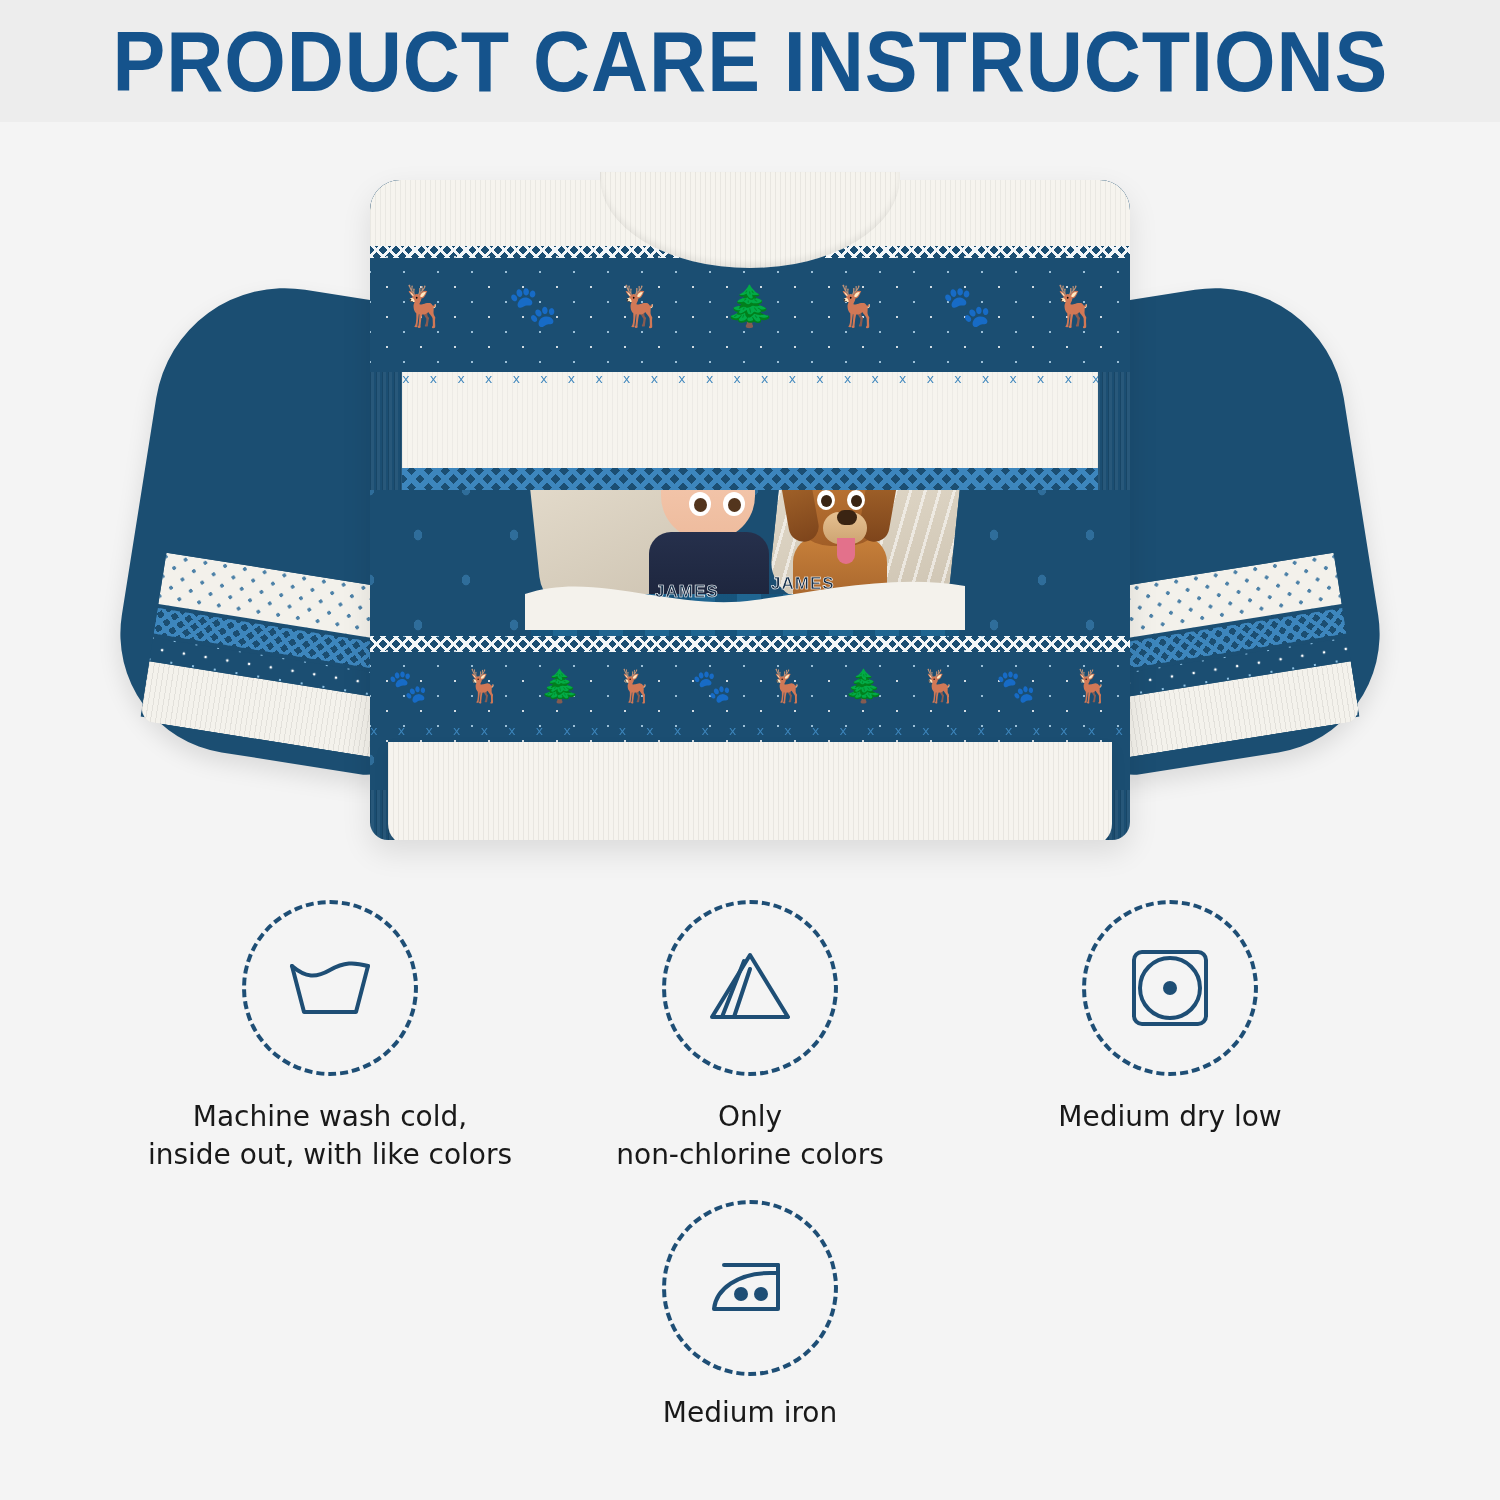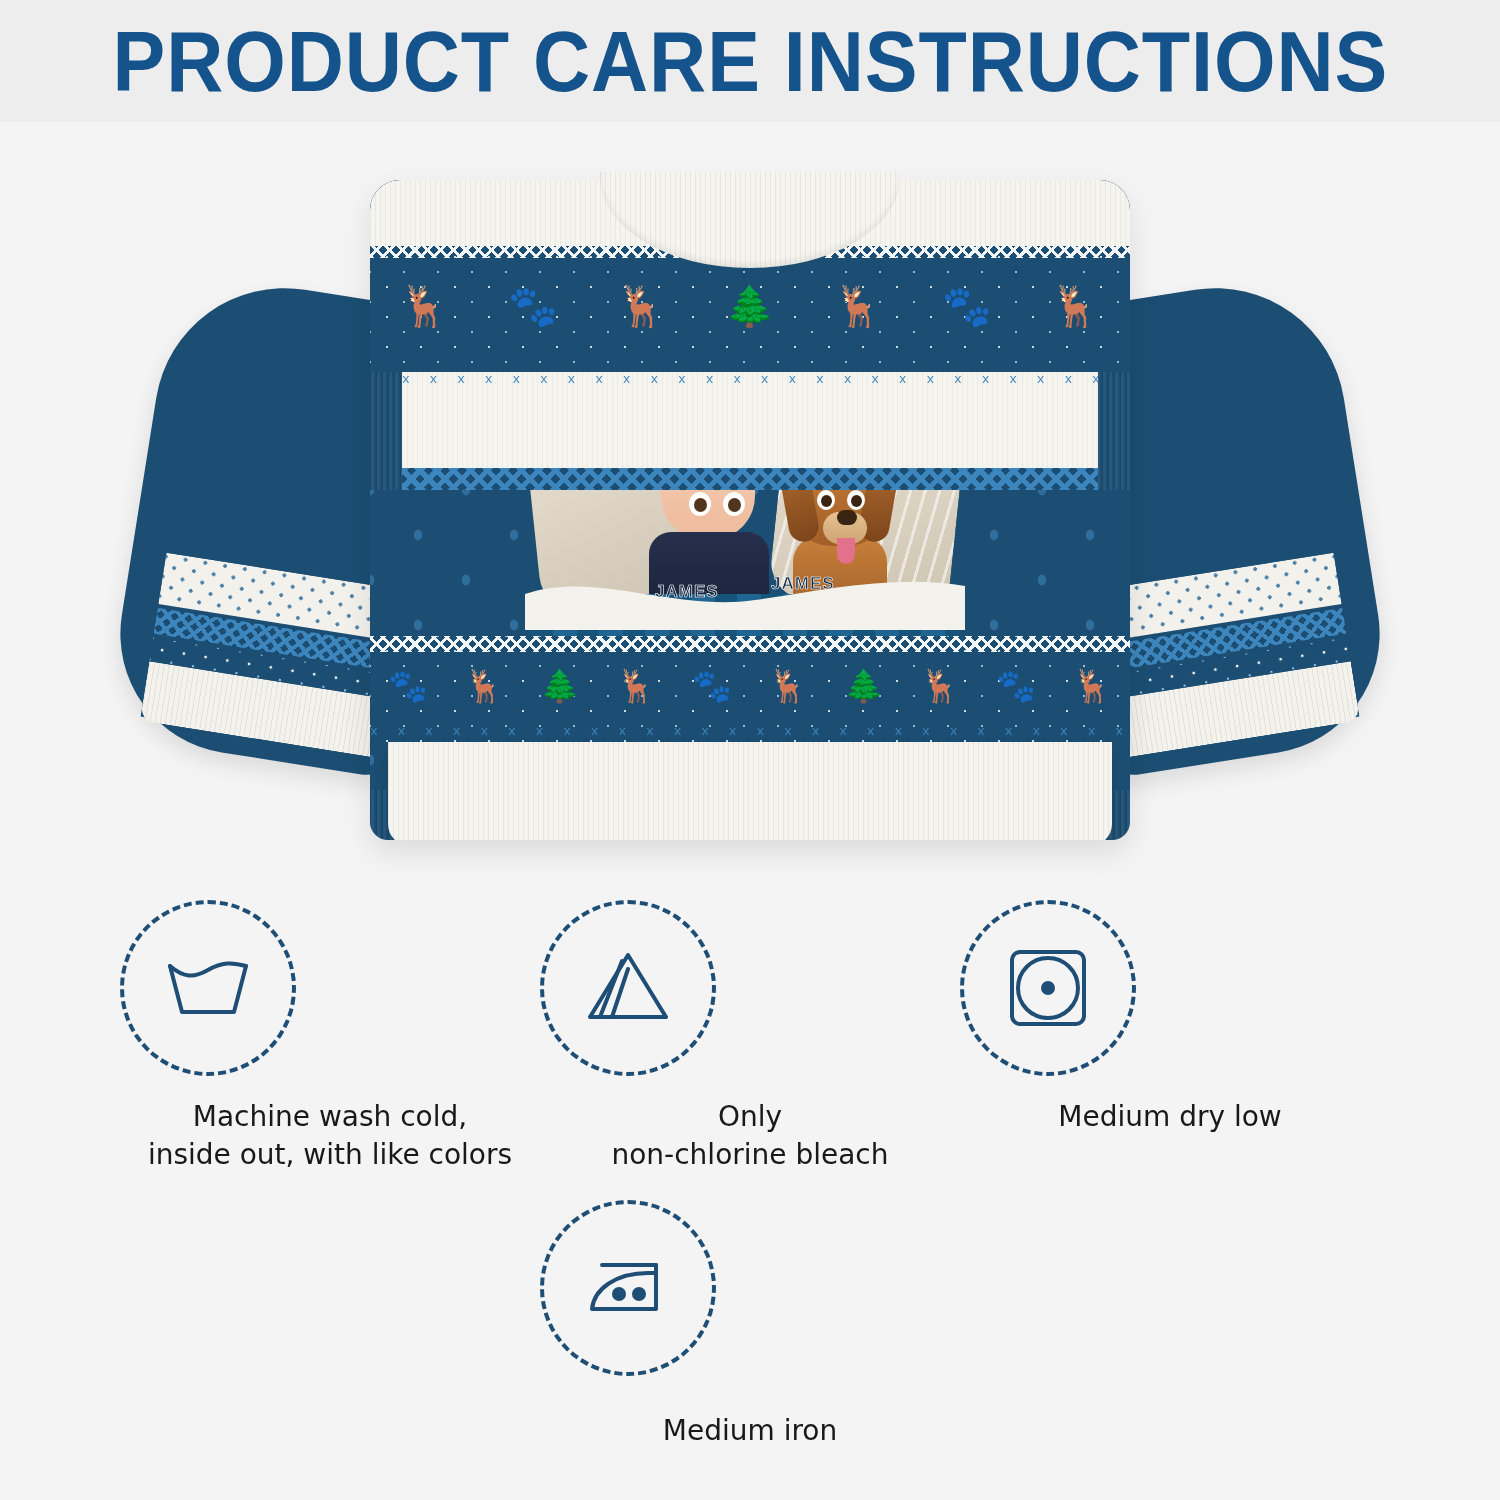--- a/index.html
+++ b/index.html
@@ -349,39 +349,39 @@
   #care-section{
     position:absolute;left:0;top:900px;width:1500px;height:600px;
   }
   .care-row{
     position:absolute;left:0;width:1500px;display:flex;
   }
   #care-row-1{top:0;height:300px;justify-content:center;}
   #care-row-2{top:300px;height:300px;justify-content:center;}
   .care-item{
     width:420px;
-    display:flex;flex-direction:column;
+    display:flex;flex-direction:column;align-items:center;
   }
   #care-row-2 .care-item{width:420px;}
   .care-circle{
     width:176px;height:176px;border-radius:50%;
     border:4px dashed #1e4e75;
     display:flex;align-items:center;justify-content:center;
     box-sizing:border-box;
   }
   .care-label{
     margin-top:22px;
     text-align:center;
     font-size:28px;
     line-height:1.35;
     color:#191919;
     font-family:"DejaVu Sans","Liberation Sans",sans-serif;
     white-space:pre-line;
   }
-  #care-row-2 .care-label{margin-top:36px;}
+  #care-row-2 .care-label{margin-top:18px;}
   .icon-svg{display:block;}
 </style>
 </head>
 <body>
 
 <div id="page">
 
   <div id="header">
     <div id="header-title">PRODUCT CARE INSTRUCTIONS</div>
   </div>
@@ -523,21 +523,21 @@
 
       <div class="care-item">
         <div class="care-circle">
           <svg class="icon-svg" width="92" height="82" viewBox="0 0 92 82">
             <path d="M46,8 L84,70 L8,70 Z" fill="none" stroke="#1e4e75" stroke-width="4" stroke-linejoin="round"></path>
             <line x1="40" y1="14" x2="18" y2="70" stroke="#1e4e75" stroke-width="4" stroke-linecap="round"></line>
             <line x1="46" y1="22" x2="30" y2="70" stroke="#1e4e75" stroke-width="4" stroke-linecap="round"></line>
           </svg>
         </div>
         <div class="care-label">Only
-non-chlorine bleach</div>
+non-chlorine colors</div>
       </div>
 
       <div class="care-item">
         <div class="care-circle">
           <svg class="icon-svg" width="84" height="84" viewBox="0 0 84 84">
             <rect x="6" y="6" width="72" height="72" rx="8" ry="8" fill="none" stroke="#1e4e75" stroke-width="4"></rect>
             <circle cx="42" cy="42" r="30" fill="none" stroke="#1e4e75" stroke-width="4"></circle>
             <circle cx="42" cy="42" r="7" fill="#1e4e75"></circle>
           </svg>
         </div>

